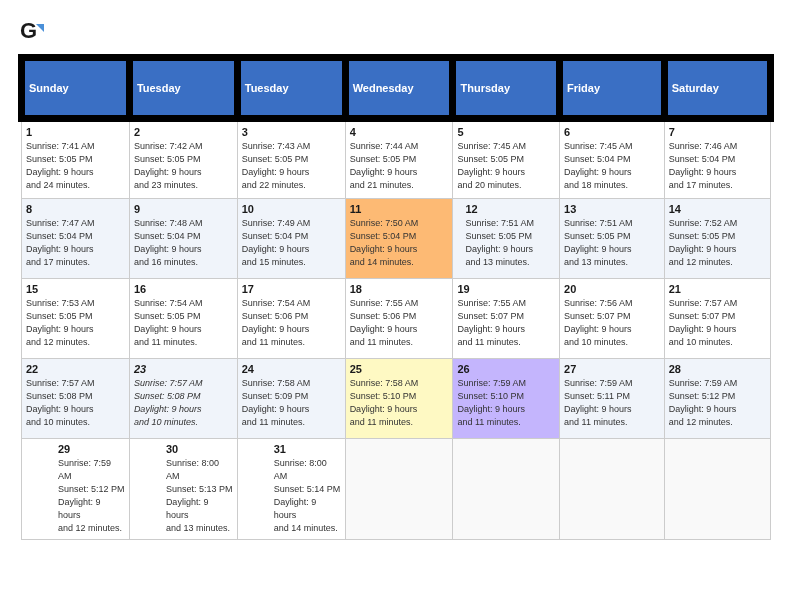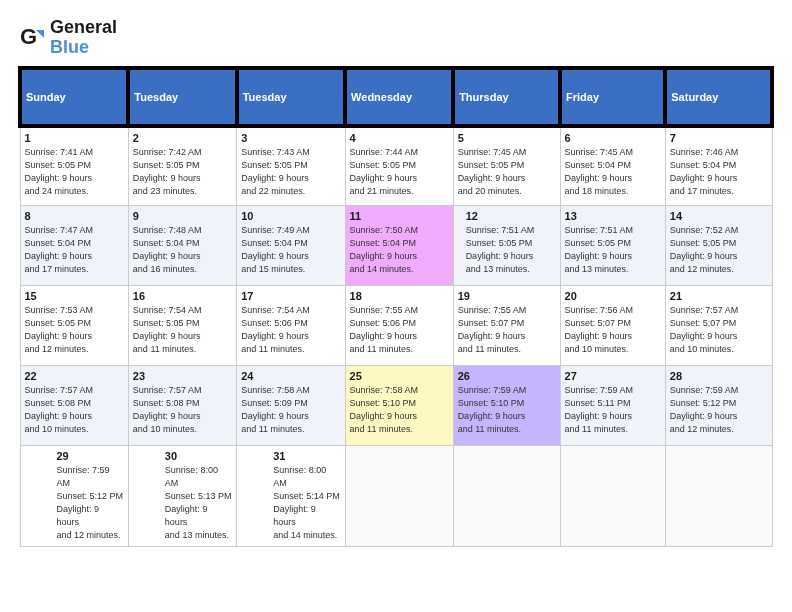--- a/index.html
+++ b/index.html
@@ -57,21 +57,21 @@
       border-collapse: collapse;
       font-size: 9.5px;
     }
     .calendar th {
       background: #3a6fc4;
       color: #fff;
       padding: 21px 4px;
       text-align: left;
       font-size: 11px;
       font-weight: bold;
-      border: 4px solid #000000;
+      border: 7px solid #000000;
     }
     .calendar td {
       border: 1px solid #ccc;
       vertical-align: top;
       padding: 4px 4px;
       width: 112px;
       height: 80px;
       background: #fff;
     }
     .calendar tr:nth-child(even) td {
@@ -100,24 +100,20 @@
 </head>
 <body>
 
 <div class="container">
   <div class="header">
     <div class="logo">
       <svg class="logo-icon" viewBox="0 0 28 28">
         <text x="2" y="20" font-size="22" font-family="Arial" font-weight="bold" fill="#1a1a1a">G</text>
         <polygon points="18,6 26,6 26,14" fill="#4a90d9"></polygon>
       </svg>
-      <div class="logo-text">
-        <span style="color:#1a1a1a">General</span><br>
-        <span style="color:#4a90d9">Blue</span>
-      </div>
     </div>
     <div class="title-block">
       <div class="month-title"></div>
       <div class="location-title"></div>
     </div>
   </div>
 
   <table class="calendar">
     <thead>
       <tr id="thead-row">
@@ -167,21 +163,21 @@
             <div class="day-info">Sunrise: 7:47 AM<br>Sunset: 5:04 PM<br>Daylight: 9 hours<br>and 17 minutes.</div>
           </td>
           <td style="background: rgb(240, 244, 250);">
             <span class="day-num">9</span>
             <div class="day-info">Sunrise: 7:48 AM<br>Sunset: 5:04 PM<br>Daylight: 9 hours<br>and 16 minutes.</div>
           </td>
           <td style="background: rgb(240, 244, 250);">
             <span class="day-num">10</span>
             <div class="day-info">Sunrise: 7:49 AM<br>Sunset: 5:04 PM<br>Daylight: 9 hours<br>and 15 minutes.</div>
           </td>
-          <td style="background: #f0abfc; margin-left: 39px;">
+          <td style="background: #fdba74; margin-left: 39px;">
             <span class="day-num">11</span>
             <div class="day-info">Sunrise: 7:50 AM<br>Sunset: 5:04 PM<br>Daylight: 9 hours<br>and 14 minutes.</div>
           </td>
           <td style="background: rgb(240, 244, 250); padding-left: 12px;">
             <span class="day-num">12</span>
             <div class="day-info">Sunrise: 7:51 AM<br>Sunset: 5:05 PM<br>Daylight: 9 hours<br>and 13 minutes.</div>
           </td>
           <td style="background: rgb(240, 244, 250);">
             <span class="day-num">13</span>
             <div class="day-info">Sunrise: 7:51 AM<br>Sunset: 5:05 PM<br>Daylight: 9 hours<br>and 13 minutes.</div>
@@ -219,21 +215,21 @@
           <td>
             <span class="day-num">21</span>
             <div class="day-info">Sunrise: 7:57 AM<br>Sunset: 5:07 PM<br>Daylight: 9 hours<br>and 10 minutes.</div>
           </td>
         </tr>
         <tr>
           <td style="background: rgb(240, 244, 250);">
             <span class="day-num">22</span>
             <div class="day-info">Sunrise: 7:57 AM<br>Sunset: 5:08 PM<br>Daylight: 9 hours<br>and 10 minutes.</div>
           </td>
-          <td style="background: rgb(240, 244, 250);">
+          <td style="background: rgb(240, 244, 250); font-style: italic;">
             <span class="day-num">23</span>
             <div class="day-info">Sunrise: 7:57 AM<br>Sunset: 5:08 PM<br>Daylight: 9 hours<br>and 10 minutes.</div>
           </td>
           <td style="background: rgb(240, 244, 250);">
             <span class="day-num">24</span>
             <div class="day-info">Sunrise: 7:58 AM<br>Sunset: 5:09 PM<br>Daylight: 9 hours<br>and 11 minutes.</div>
           </td>
           <td style="background: #fef9c3;">
             <span class="day-num">25</span>
             <div class="day-info">Sunrise: 7:58 AM<br>Sunset: 5:10 PM<br>Daylight: 9 hours<br>and 11 minutes.</div>

